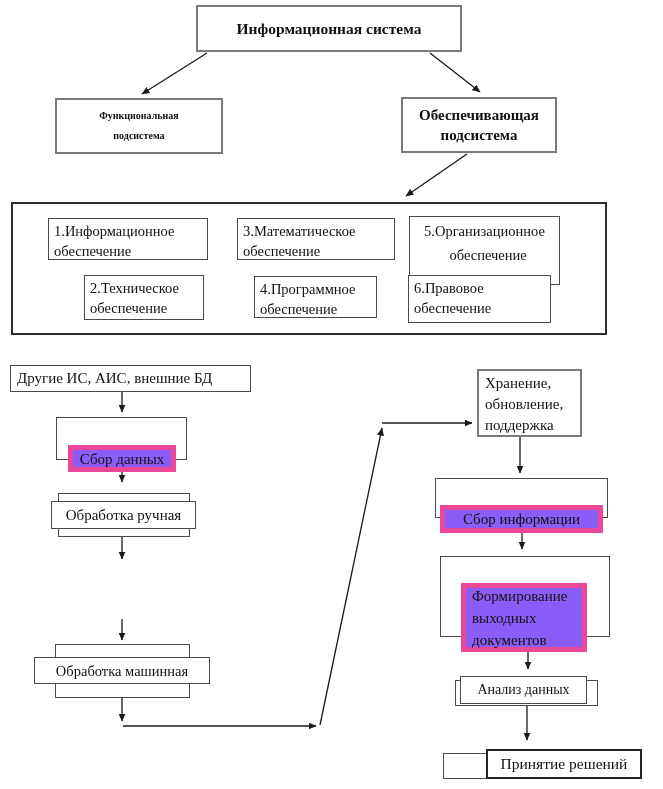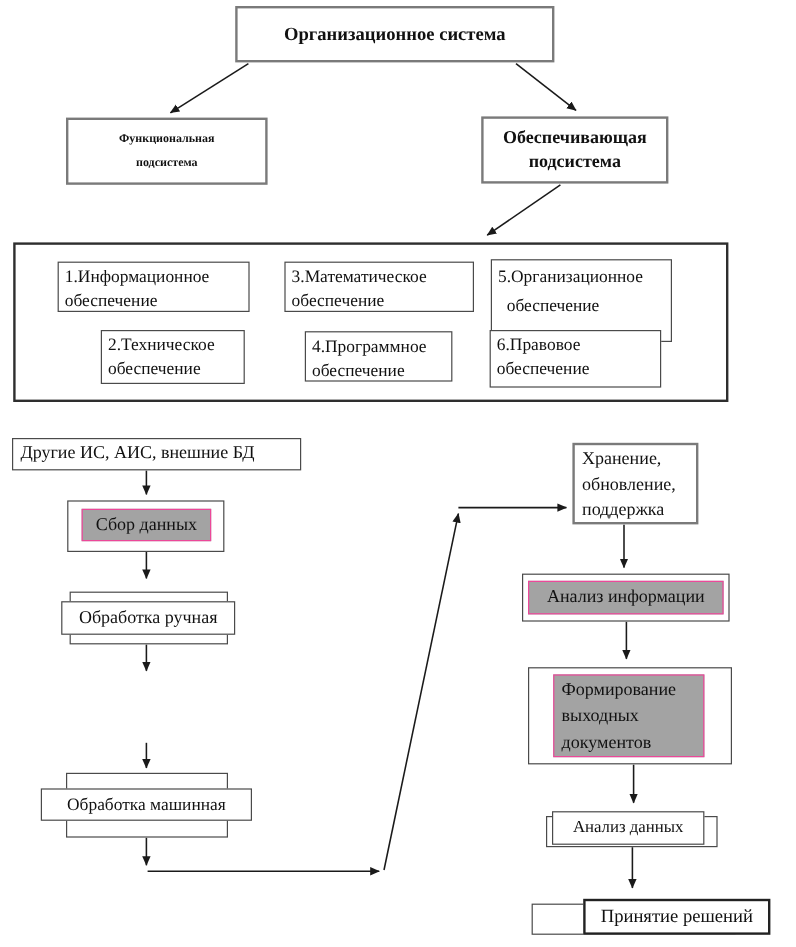--- a/index.html
+++ b/index.html
@@ -11,22 +11,22 @@
     position:absolute; box-sizing:border-box; background:#ffffff;
     border:1px solid #4a4a4a; white-space:pre-wrap; line-height:20px;
     font-size:14.5px; z-index:2;
   }
   .center { display:flex; align-items:center; justify-content:center; text-align:center; }
   .bold  { font-weight:bold; }
   .gray-border { border:2px solid #7a7a7a; }
   .two-line { display:flex; flex-direction:column; justify-content:space-evenly; align-items:center; text-align:center; }
   .pad { padding:2px 5px; }
   .container-box { border:2px solid #2e2e2e; background:transparent; }
-  .inner-nest { position:absolute; box-sizing:border-box; border:1px solid #ec4899; background:#a3a3a3;
-                display:flex; align-items:center; justify-content:center; text-align:center; white-space:pre-wrap; }
+  .inner-nest { position:absolute; box-sizing:border-box; border:5px solid #ec4899; background:#8b5cf6;
+                display:flex; align-items:center; justify-content:center; text-align:center; white-space:pre-wrap;margin-top:21px; }
   svg.arrows { position:absolute; left:0; top:0; z-index:1; }
 </style>
 </head>
 <body>
 
 <div class="canvas">
 
   <svg class="arrows" width="663" height="789" viewBox="0 0 663 789">
     <defs>
       <marker id="ah" markerWidth="9" markerHeight="8" refX="7.5" refY="3.5" orient="auto" markerUnits="userSpaceOnUse">
@@ -45,39 +45,39 @@
       <line x1="123" y1="726" x2="316" y2="726" marker-end="url(#ah)"></line>
       <line x1="320" y1="725" x2="382" y2="428" marker-end="url(#ah)"></line>
       <line x1="382" y1="423" x2="472" y2="423" marker-end="url(#ah)"></line>
       <line x1="520" y1="437" x2="520" y2="473" marker-end="url(#ah)"></line>
       <line x1="522" y1="518" x2="522" y2="549" marker-end="url(#ah)"></line>
       <line x1="528" y1="637" x2="528" y2="669" marker-end="url(#ah)"></line>
       <line x1="527" y1="705" x2="527" y2="740" marker-end="url(#ah)"></line>
     </g>
   </svg>
 
-  <div class="box center bold gray-border" style="left:196px; top:5px; width:266px; height:47px; font-size:15.5px;">Организационное система</div>
+  <div class="box center bold gray-border" style="left:196px; top:5px; width:266px; height:47px; font-size:15.5px;">Информационная система</div>
 
   <div class="box two-line bold gray-border" style="left:55px; top:98px; width:168px; height:56px; font-size:10px;">Функциональная
 подсистема</div>
 
   <div class="box two-line bold gray-border" style="left:401px; top:97px; width:156px; height:56px; font-size:15px;">Обеспечивающая
 подсистема</div>
 
   <div class="box container-box" style="left:11px; top:202px; width:596px; height:133px;"></div>
 
   <div class="box pad" style="left:48px;  top:218px; width:160px; height:42px;">1.Информационное
 обеспечение</div>
   <div class="box pad" style="left:68px;  top:275px; width:120px; height:45px;margin-left:16px;">2.Техническое
 обеспечение</div>
   <div class="box pad" style="left:237px; top:218px; width:158px; height:42px;">3.Математическое
 обеспечение</div>
   <div class="box pad" style="left:254px; top:276px; width:123px; height:42px;">4.Программное
 обеспечение</div>
-  <div class="box pad" style="left:409px; top:216px; width:151px; height:69px; line-height:24px;">5.Организационное
+  <div class="box pad" style="left:409px; top:216px; width:151px; height:69px; line-height:24px;text-align:center;">5.Организационное
   обеспечение</div>
   <div class="box pad" style="left:408px; top:275px; width:143px; height:48px;">6.Правовое
 обеспечение</div>
 
   <div class="box" style="left:10px; top:365px; width:241px; height:27px; font-size:15px; line-height:24px; padding-left:6px;">Другие ИС, АИС, внешние БД</div>
 
   <div class="box" style="left:56px; top:417px; width:131px; height:43px;">
     <div class="inner-nest" style="left:11px; top:6px; width:108px; height:27px; font-size:15px;">Сбор данных</div>
   </div>
 
@@ -86,21 +86,21 @@
 
 
   <div class="box" style="left:55px; top:644px; width:135px; height:54px; z-index:2;"></div>
   <div class="box center" style="left:34px; top:657px; width:176px; height:27px; font-size:14.5px; z-index:3;">Обработка машинная</div>
 
   <div class="box gray-border" style="left:477px; top:369px; width:105px; height:68px; font-size:15px; line-height:21px; padding:2px 6px;">Хранение,
 обновление,
 поддержка</div>
 
   <div class="box" style="left:435px; top:478px; width:173px; height:40px;">
-    <div class="inner-nest" style="left:4px; top:5px; width:163px; height:28px; font-size:15px;">Анализ информации</div>
+    <div class="inner-nest" style="left:4px; top:5px; width:163px; height:28px; font-size:15px;">Сбор информации</div>
   </div>
 
   <div class="box" style="left:440px; top:556px; width:170px; height:81px;">
     <div class="inner-nest" style="left:20px; top:5px; width:126px; height:69px; font-size:15px; line-height:22px;
          justify-content:flex-start; text-align:left; padding-left:6px;">Формирование
 выходных
 документов</div>
   </div>
 
   <div class="box" style="left:455px; top:680px; width:143px; height:26px; z-index:2;"></div>

